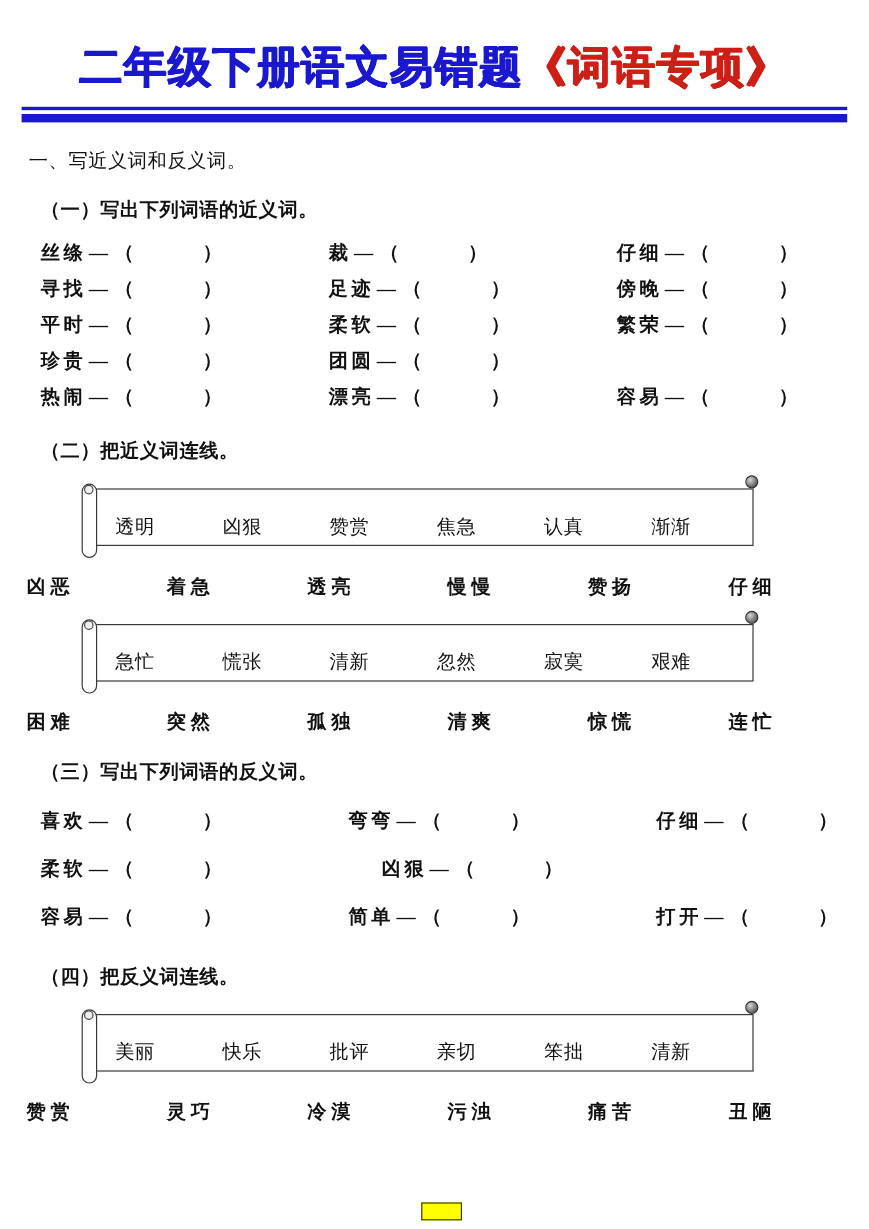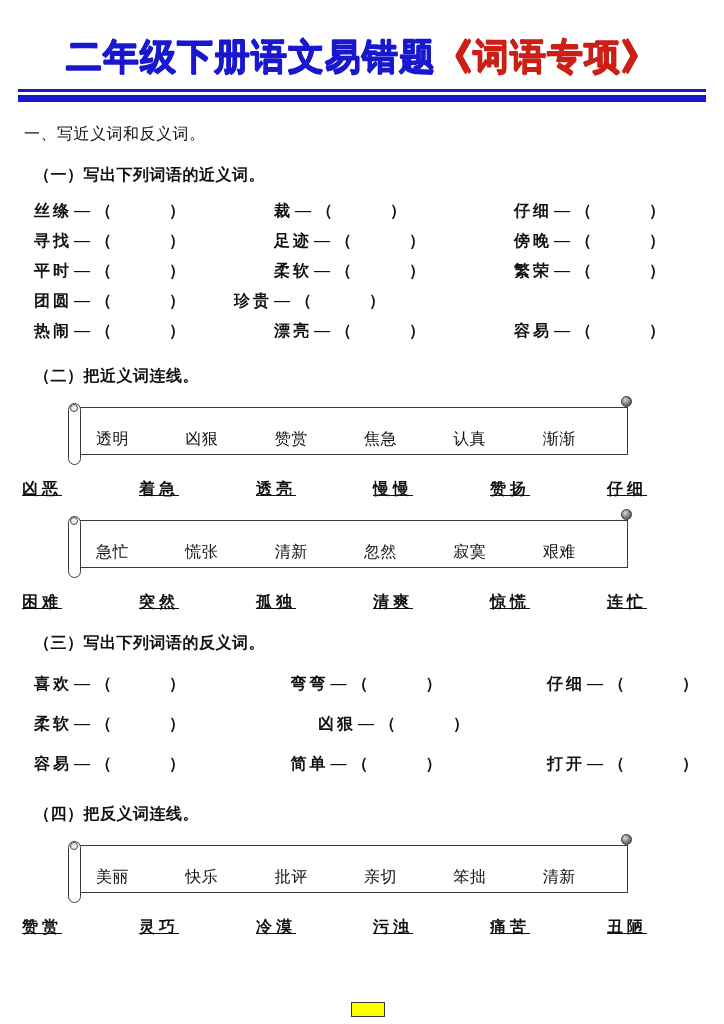--- a/index.html
+++ b/index.html
@@ -173,21 +173,20 @@
     display: flex;
     margin-top: 20px;
     padding-left: 22px;
     font-size: 16px;
     font-weight: bold;
   }
   .match-row .mw {
     width: 117px;
     letter-spacing: 4px;
     white-space: nowrap;
-    text-decoration: underline;
   }
 
   
   .footer-marker {
     position: absolute;
     left: 351px;
     top: 1002px;
     width: 34px;
     height: 15px;
     background: #ffff00;
@@ -222,22 +221,22 @@
       <div class="cell c1"><span class="word">寻找</span><span class="dash">—</span><span class="paren-open">（</span><span class="paren-close">）</span></div>
       <div class="cell c2"><span class="word">足迹</span><span class="dash">—</span><span class="paren-open">（</span><span class="paren-close">）</span></div>
       <div class="cell c3"><span class="word">傍晚</span><span class="dash">—</span><span class="paren-open">（</span><span class="paren-close">）</span></div>
     </div>
     <div class="grid-row">
       <div class="cell c1"><span class="word">平时</span><span class="dash">—</span><span class="paren-open">（</span><span class="paren-close">）</span></div>
       <div class="cell c2"><span class="word">柔软</span><span class="dash">—</span><span class="paren-open">（</span><span class="paren-close">）</span></div>
       <div class="cell c3"><span class="word">繁荣</span><span class="dash">—</span><span class="paren-open">（</span><span class="paren-close">）</span></div>
     </div>
     <div class="grid-row">
+      <div class="cell c2"><span class="word">珍贵</span><span class="dash">—</span><span class="paren-open">（</span><span class="paren-close">）</span></div>
       <div class="cell c3"><span class="word">团圆</span><span class="dash">—</span><span class="paren-open">（</span><span class="paren-close">）</span></div>
-      <div class="cell c2"><span class="word">珍贵</span><span class="dash">—</span><span class="paren-open">（</span><span class="paren-close">）</span></div>
     </div>
     <div class="grid-row">
       <div class="cell c1"><span class="word">热闹</span><span class="dash">—</span><span class="paren-open">（</span><span class="paren-close">）</span></div>
       <div class="cell c2"><span class="word">漂亮</span><span class="dash">—</span><span class="paren-open">（</span><span class="paren-close">）</span></div>
       <div class="cell c3"><span class="word">容易</span><span class="dash">—</span><span class="paren-open">（</span><span class="paren-close">）</span></div>
     </div>
   </div>
 
 <div class="sub-head">（二）把近义词连线。</div>
 

